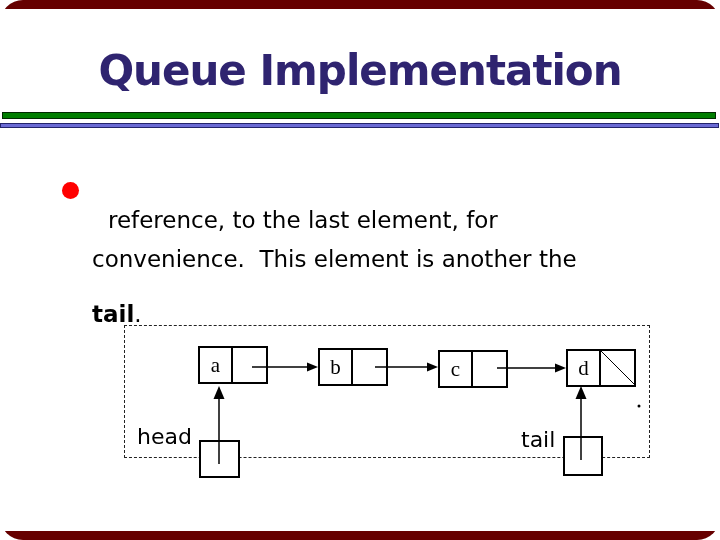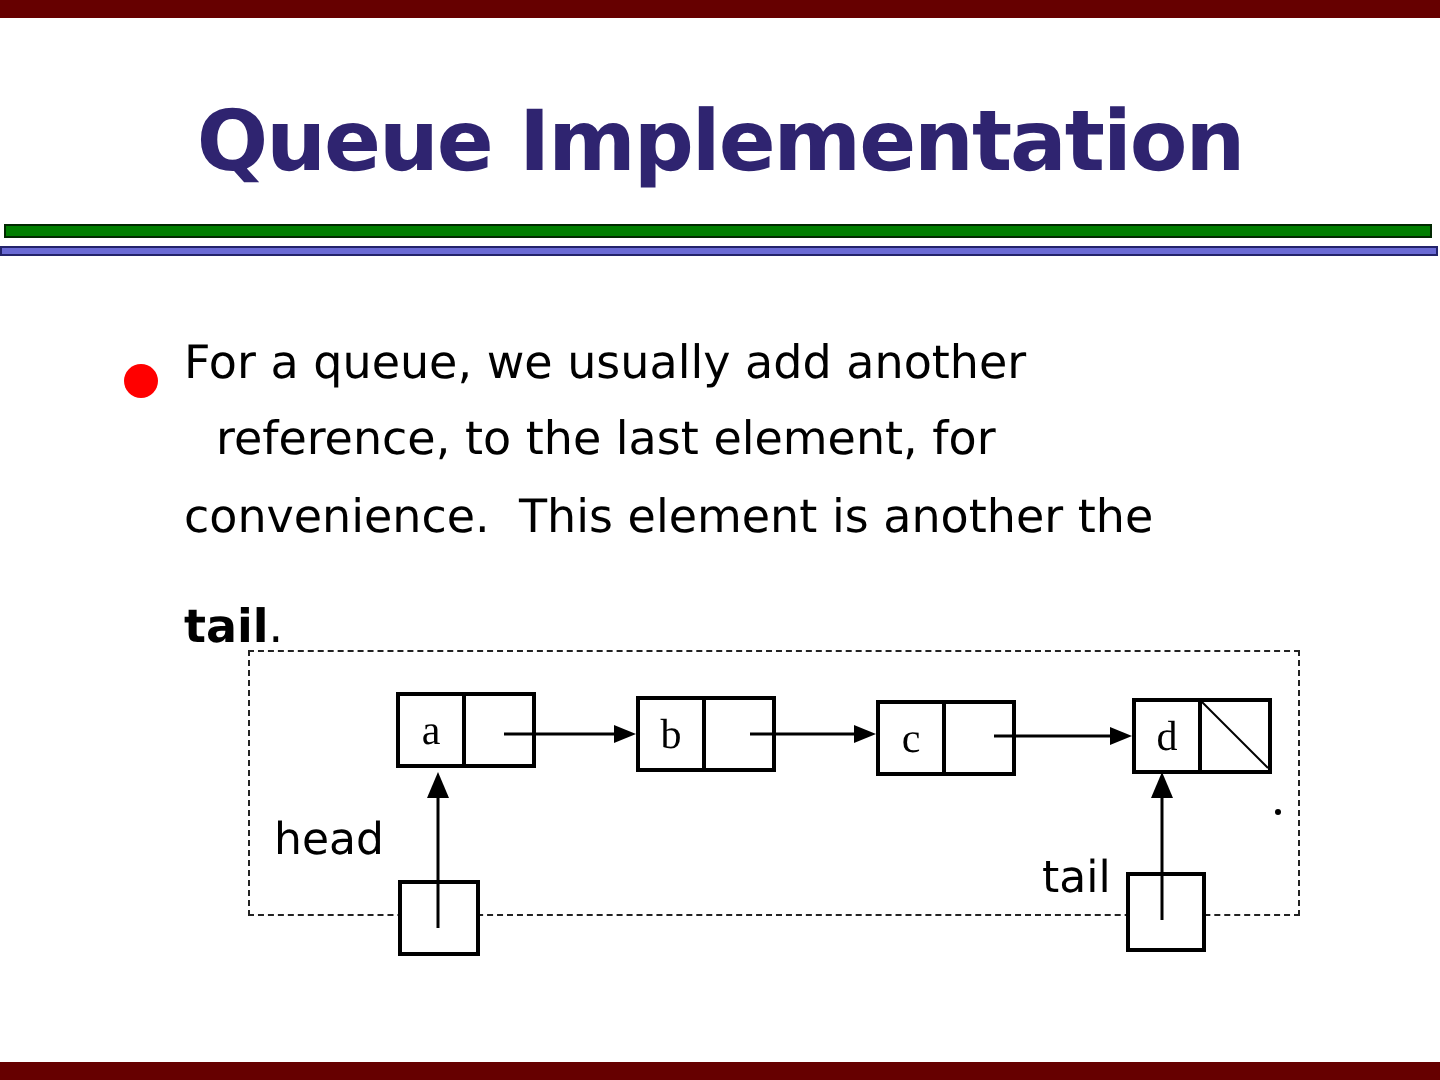--- a/index.html
+++ b/index.html
@@ -1,18 +1,18 @@
 <!DOCTYPE html>
 <html><head>
 <meta charset="utf-8">
 <style>
   html,body{margin:0;padding:0;background:#fff;}
   #slide{
     position:relative;width:720px;height:540px;background:#ffffff;
-    overflow:hidden;font-family:"DejaVu Sans",sans-serif;
+    overflow:hidden;font-family:"DejaVu Sans",sans-serif;border-radius:23px;
   }
   .bar{position:absolute;left:0;width:720px;height:9px;background:#660000;}
   .bar.top{top:0;}
   .bar.bottom{top:531px;}
   .title{
     position:absolute;left:0;top:46px;width:720px;text-align:center;
     font-size:42px;font-weight:bold;color:#2F2470;letter-spacing:-1px;
     font-family:"DejaVu Sans",sans-serif;
   }
   .rule{position:absolute;box-sizing:border-box;}
@@ -55,21 +55,20 @@
 
   <div class="bar top"></div>
   <div class="bar bottom"></div>
 
   <div class="title">Queue Implementation</div>
 
   <div class="rule green"></div>
   <div class="rule blue"></div>
 
   <div class="bullet-dot"></div>
-  <div class="tline" style="top:168px;">For a queue, we usually add another</div>
   <div class="tline" style="top:206px;margin-left:16px;">reference, to the last element, for</div>
   <div class="tline" style="top:245px;">convenience.  This element is another the</div>
   <div class="tline" style="top:300px;"><span class="bold">tail</span><span>.</span></div>
 
   <div class="dashed-frame"></div>
 
   <div class="node" style="left:198px;top:346px;">
     <div class="cell-data">
         <span>a</span>
       </div>
@@ -90,21 +89,21 @@
   <div class="node" style="left:566px;top:349px;">
     <div class="cell-data">
         <span>d</span>
       </div>
     <div class="cell-next"></div>
   </div>
 
   <div class="ptr-box" style="left:199px;top:440px;width:41px;height:38px;"></div>
   <div class="ptr-box" style="left:563px;top:436px;width:40px;height:40px;"></div>
 
-  <div class="ptr-label" style="left:137px;top:408px;">head</div>
+  <div class="ptr-label" style="left:137px;top:424px;">head</div>
   <div class="ptr-label" style="left:521px;top:427px;">tail</div>
 
   <svg id="arrows" viewBox="0 0 720 540" xmlns="http://www.w3.org/2000/svg">
 
     <line x1="252" y1="367" x2="309" y2="367" stroke="#000" stroke-width="1.5"></line>
     <polygon points="318,367 307,362.5 307,371.5" fill="#000"></polygon>
 
     <line x1="375" y1="367" x2="429" y2="367" stroke="#000" stroke-width="1.5"></line>
     <polygon points="438,367 427,362.5 427,371.5" fill="#000"></polygon>
 

